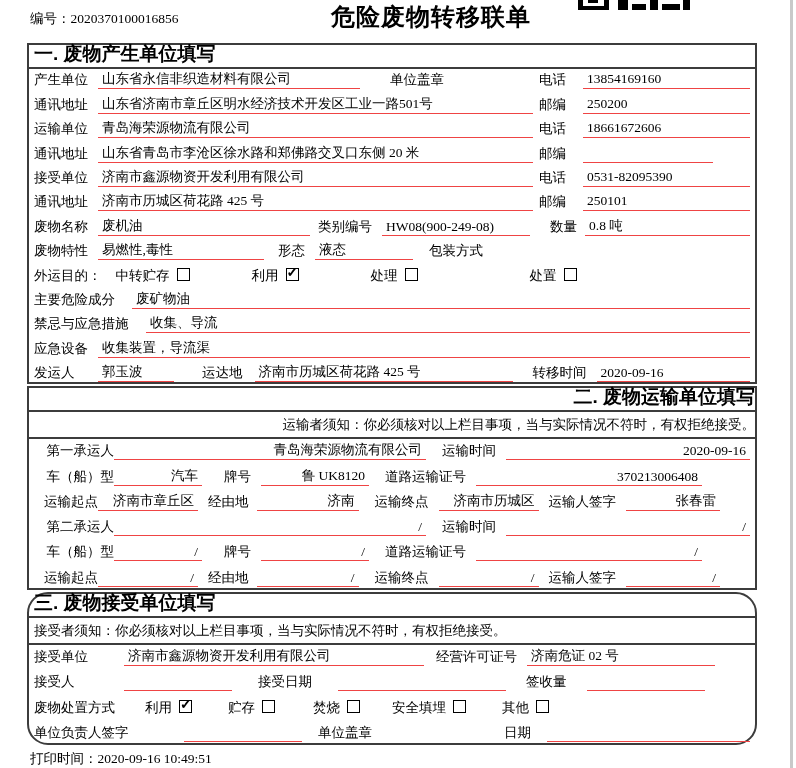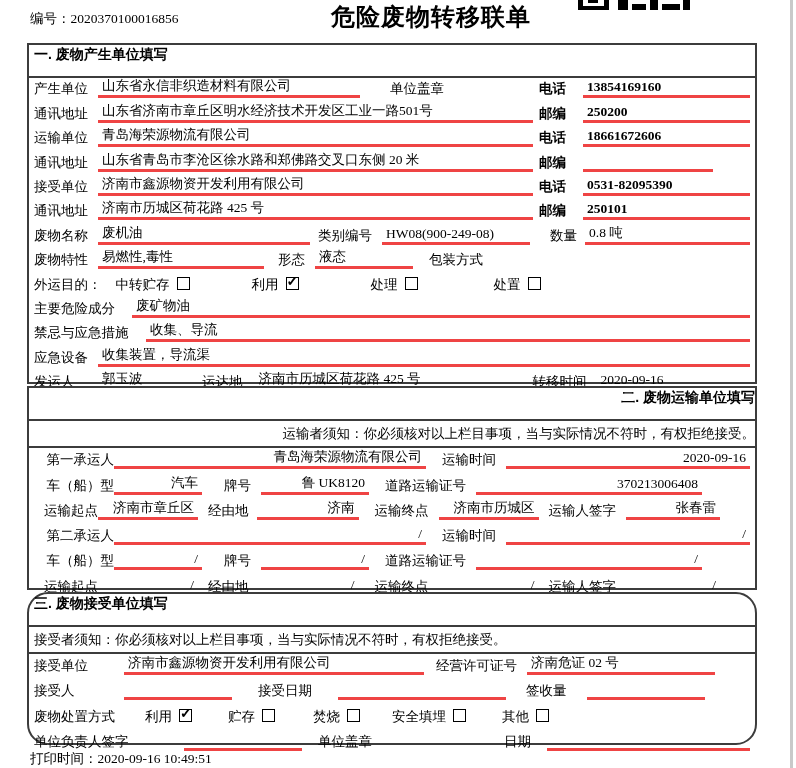--- a/index.html
+++ b/index.html
@@ -11,36 +11,36 @@
   .serial{position:absolute;left:30px;top:10px;white-space:nowrap;}
   .doc-title{position:absolute;left:331px;top:1px;font-size:24px;font-weight:bold;
              letter-spacing:1px;white-space:nowrap;font-family:"Liberation Serif","DejaVu Serif",serif;}
   .qr-frag{position:absolute;left:578px;top:0;}
 
   
   .box{position:absolute;left:27px;width:730px;border:2px solid #3c3c3c;box-sizing:border-box;background:#fff;}
   #sec1{top:43px;height:341px;}
   #sec2{top:386px;height:204px;text-align:right;}
   #sec3{top:592px;height:153px;border-radius:21px;}
-  .sec-header{height:33px;line-height:18px;border-bottom:2px solid #3c3c3c;box-sizing:border-box;
-              font-weight:bold;padding-left:5px;font-size:14px;
+  .sec-header{height:24px;line-height:18px;border-bottom:2px solid #3c3c3c;box-sizing:border-box;
+              font-weight:bold;padding-left:5px;font-size:19px;
               font-family:"Liberation Sans","DejaVu Sans",sans-serif;}
   .notice{height:27px;line-height:25px;border-bottom:2px solid #3c3c3c;box-sizing:border-box;
           padding-left:5px;white-space:nowrap;}
 
   .row{display:flex;align-items:flex-end;box-sizing:border-box;padding:0 5px 4px 5px;white-space:nowrap;}
   #sec1 .row{height:24.4px;}
   #sec2 .row{height:25.3px;}
   #sec3 .row{height:25.2px;}
   .lcol{width:505px;display:flex;align-items:flex-end;}
-  .rcol{flex:1;display:flex;align-items:flex-end;font-weight:bold;}
+  .rcol{flex:1;display:flex;}
   .rcol .lbl{width:44px;}
   .lbl{flex:none;}
   .w64{width:64px;}
-  .val{border-bottom:3px solid #ef4444;padding:0 4px;box-sizing:border-box;min-height:17px;overflow:hidden;}
+  .val{border-bottom:1px solid #ef4444;padding:0 4px;box-sizing:border-box;min-height:17px;overflow:hidden;}
   .flex1{flex:1;}
   .slash{padding-left:40px;}
 
   
   .cb{display:inline-block;width:11px;height:11px;border:1.4px solid #000;position:relative;
       margin-left:7px;top:1px;}
   .cb.checked::before{content:"\2713";position:absolute;top:-5px;left:0;font-size:14px;font-weight:bold;}
 
   .printline{position:absolute;left:30px;top:750px;white-space:nowrap;}
 </style>
@@ -150,21 +150,21 @@
       <span class="lbl" style="margin-left:14px">形态</span>
       <span class="val" style="width:98px;margin-left:10px">液态</span>
       <span class="lbl" style="margin-left:16px">包装方式</span>
     </div>
 
     <div class="row">
       <span class="lbl">外运目的：</span>
       <span style="margin-left:14px"><span>中转贮存</span><span class="cb"></span></span>
       <span style="margin-left:62px"><span>利用</span><span class="cb checked"></span></span>
       <span style="margin-left:72px"><span>处理</span><span class="cb"></span></span>
-      <span style="margin-left:76px"><span>处置</span><span class="cb"></span></span>
+      <span style="margin-left:112px"><span>处置</span><span class="cb"></span></span>
     </div>
 
     <div class="row">
       <span class="lbl" style="width:98px">主要危险成分</span>
       <span class="val flex1">废矿物油</span>
     </div>
 
     <div class="row">
       <span class="lbl" style="width:112px">禁忌与应急措施</span>
       <span class="val flex1">收集、导流</span>

